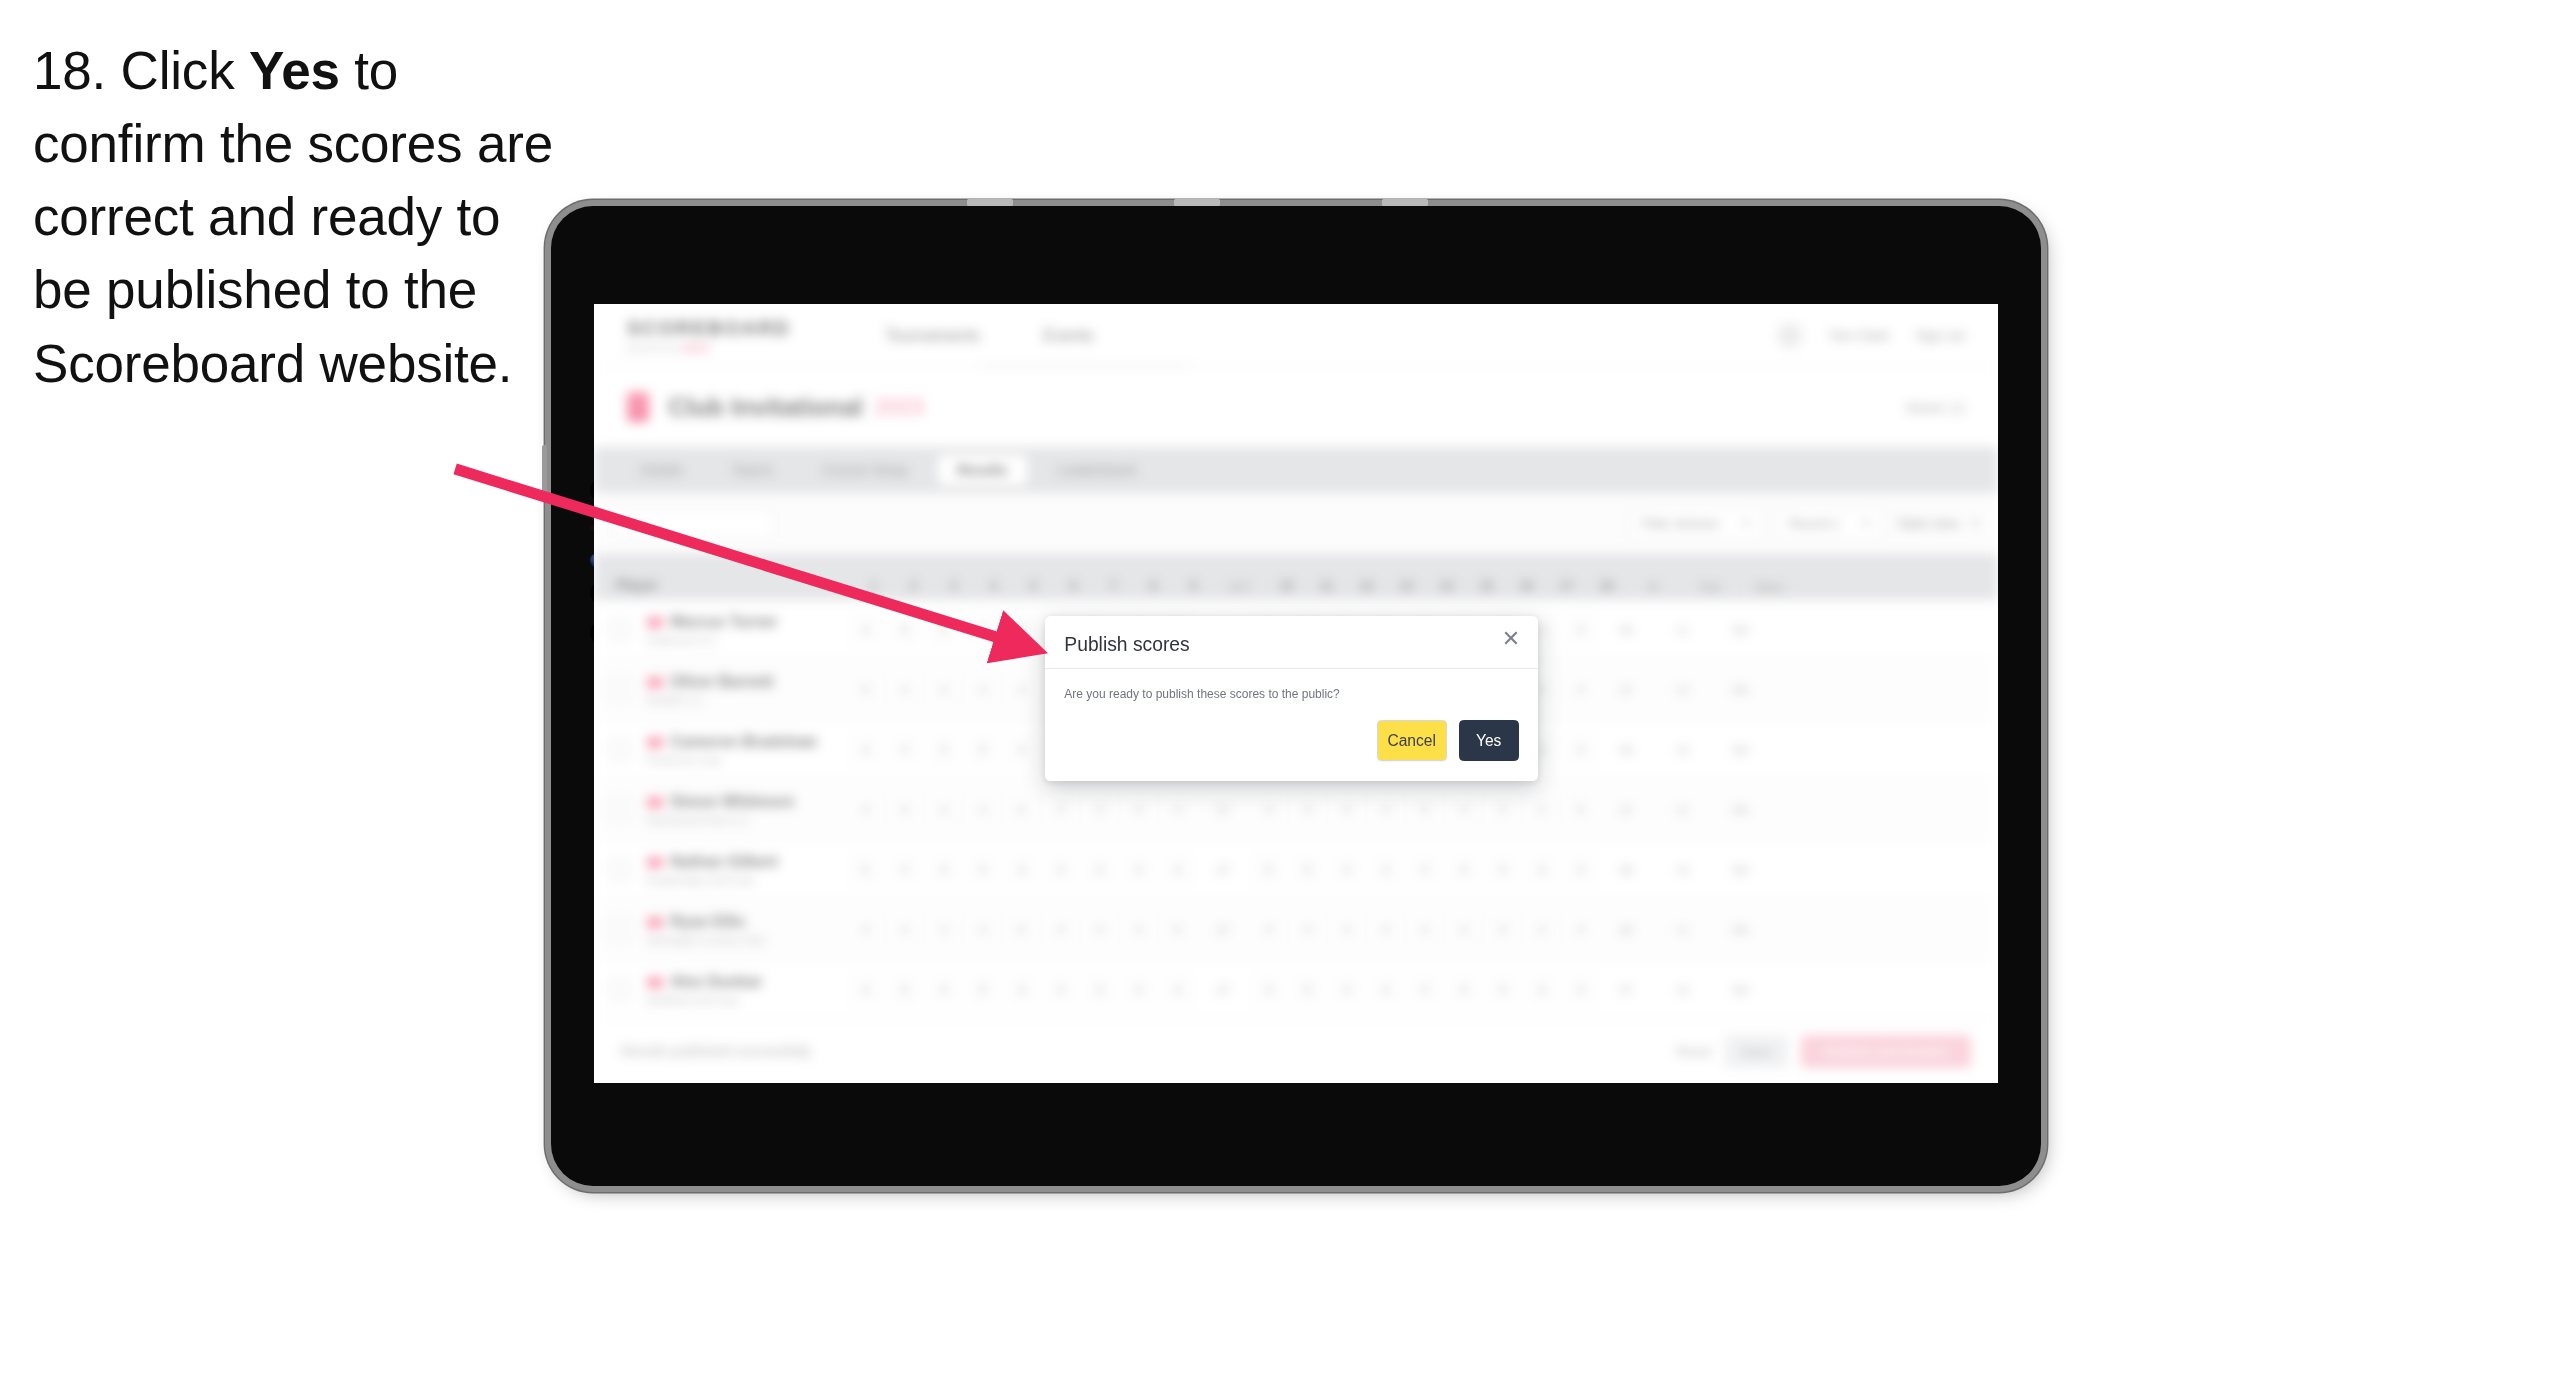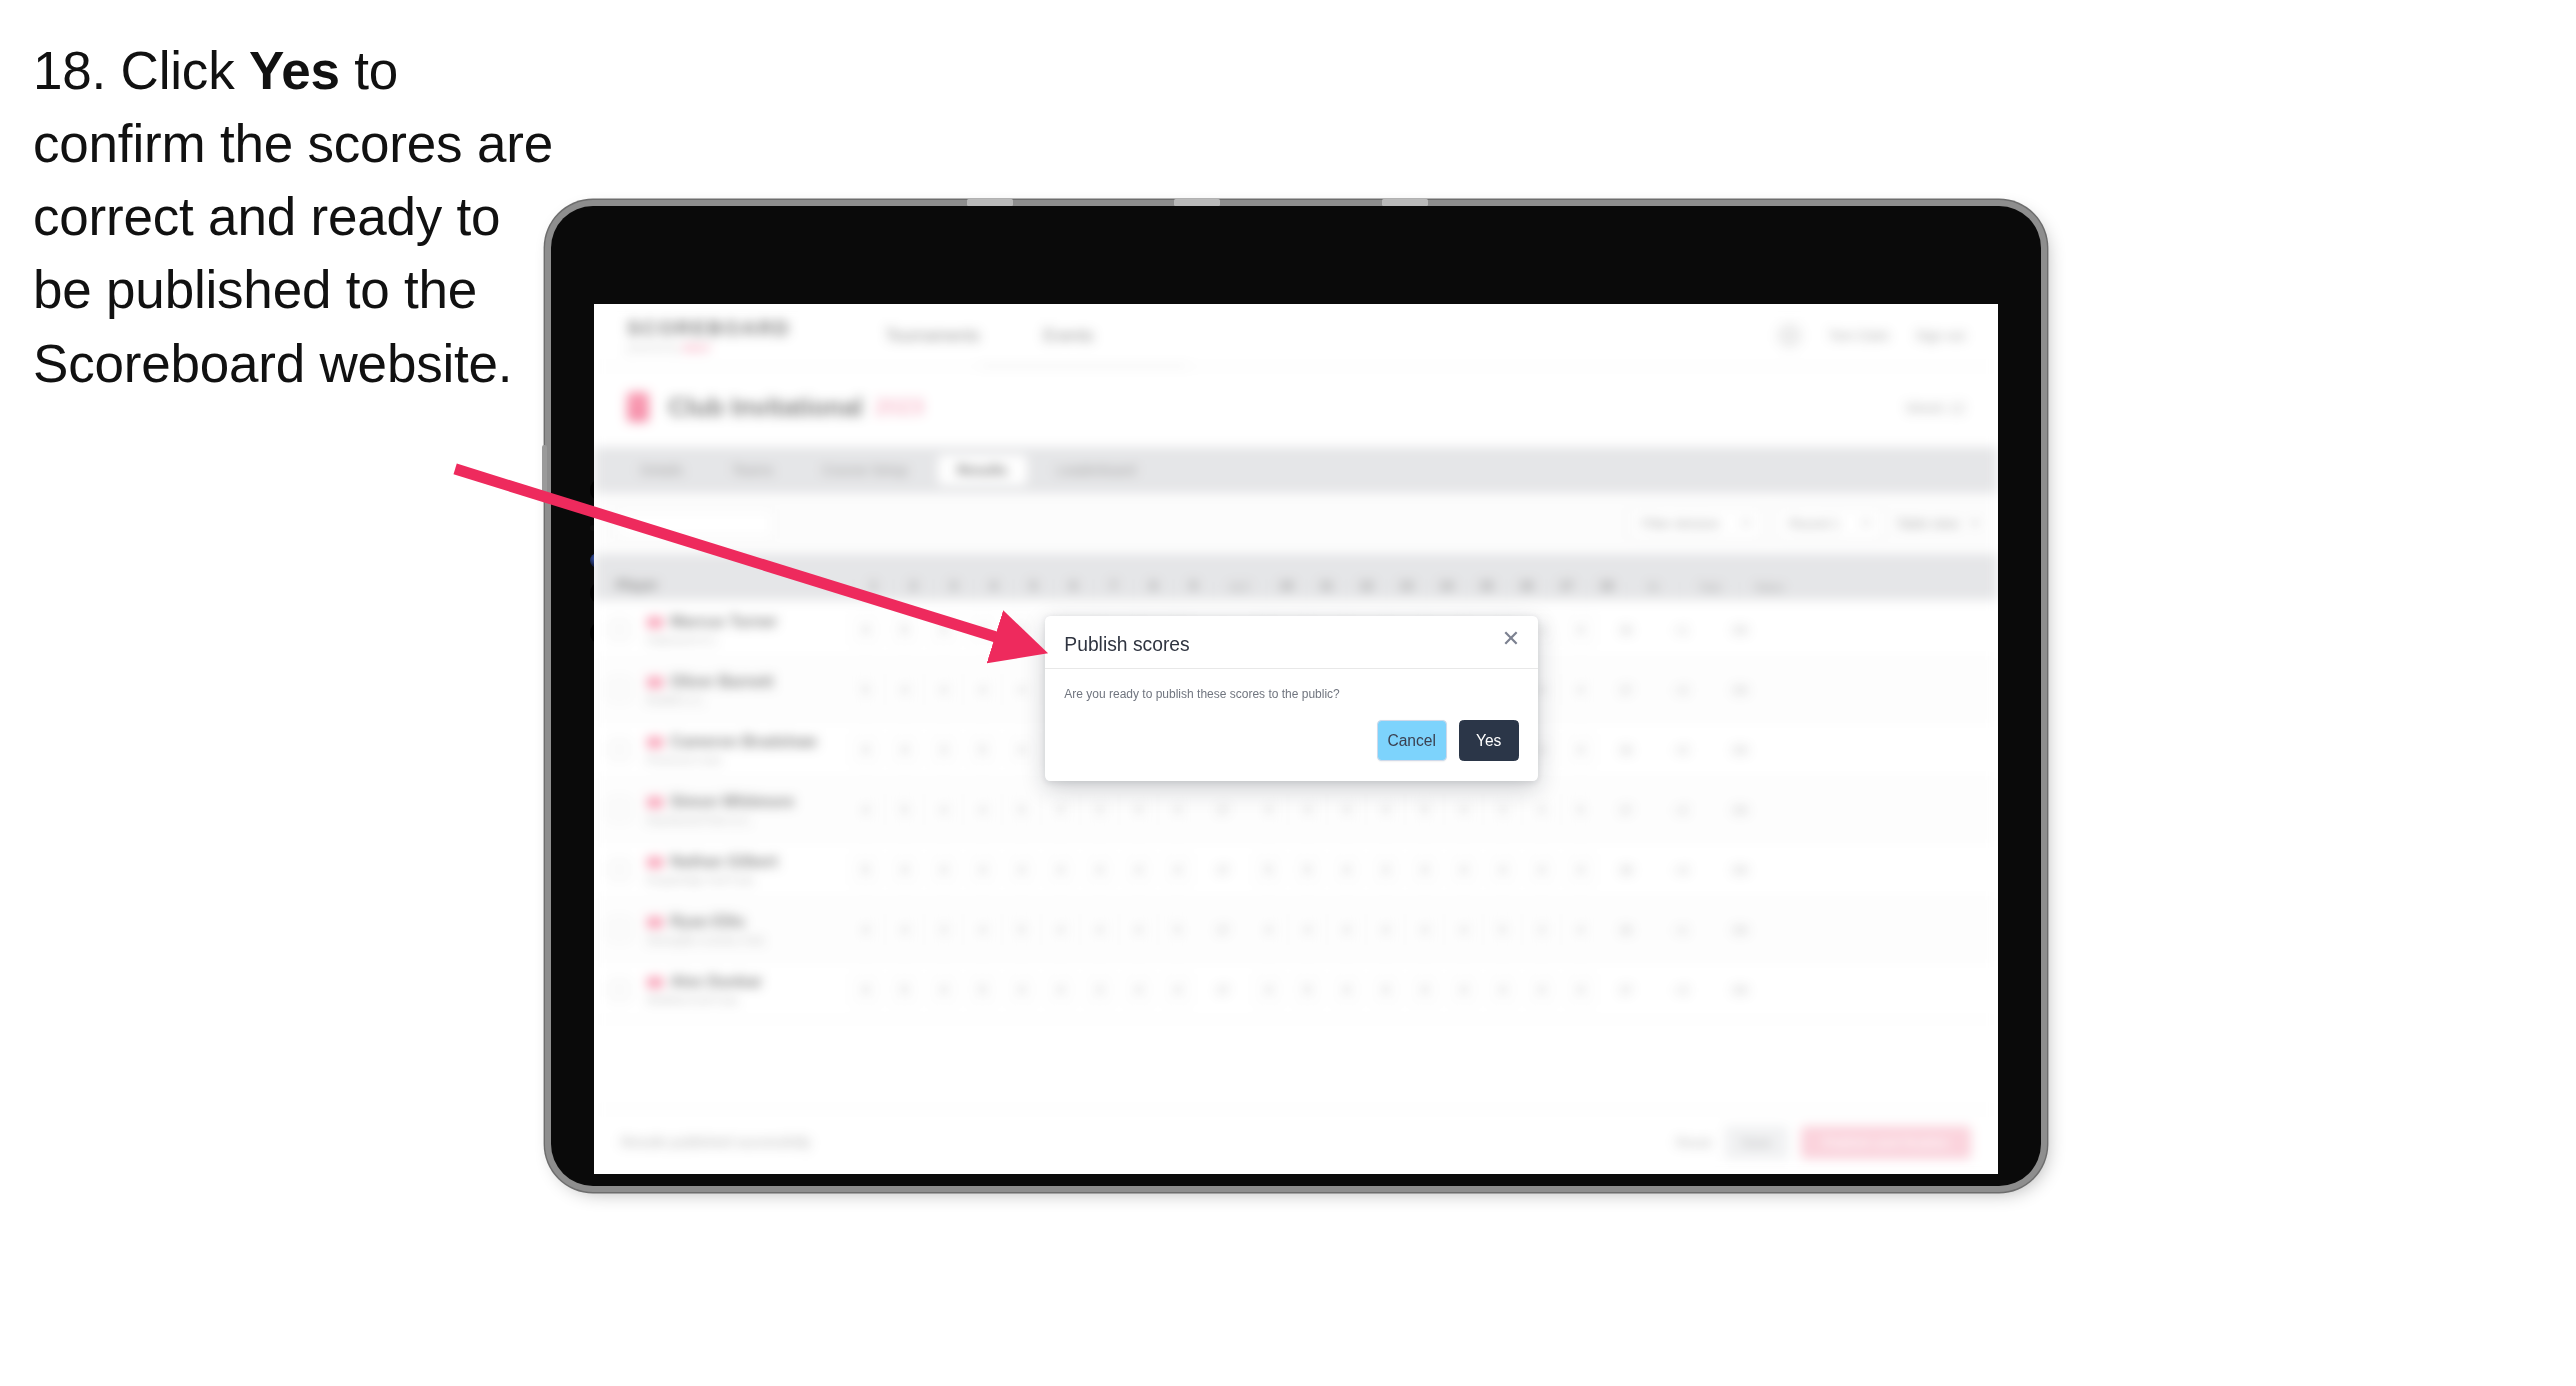--- a/index.html
+++ b/index.html
@@ -78,21 +78,21 @@
             background: radial-gradient(circle at 40% 35%, #3b5bb5 0%, #16224b 55%, #070b18 100%); }
   .cam.c4 { top: 376px; width: 19.3px; height: 22px; }
   .cam.c5 { top: 416px; width: 19.3px; height: 22px; }
 
   
   #screen {
     position: absolute;
     left: 43px;
     top: 98px;
     width: 1404px;
-    height: 870px;
+    height: 779px;
     background: #ffffff;
     overflow: hidden;
   }
   
   #app-blur {
     position: absolute;
     inset: 0;
     filter: blur(5.2px);
     opacity: 0.62;
   }
@@ -244,21 +244,21 @@
   .modal-msg { font-size: 12px; color: #70757f; }
   .modal-foot {
     padding: 13.4px 19.3px 19.3px 19.3px; display: flex; justify-content: flex-end; gap: 12px;
   }
   .m-btn {
     height: 39px; min-width: 68px; border-radius: 4.5px;
     display: flex; align-items: center; justify-content: center;
     font-size: 15.6px;
   }
   .m-btn.cancel {
-    background: #7dd3fc; color: #3b4151;
+    background: #fde047; color: #3b4151;
     border: 0.7px solid #cfd9ea;
     box-shadow: 0 0.7px 1.5px rgba(0,0,0,0.05);
   }
   .m-btn.yes {
     background: #2b3648; color: #ffffff; border: 0.7px solid #2b3648;
     min-width: 58px;
   }
 
   
   #arrow { position: absolute; left: 0; top: 0; width: 2576px; height: 1386px;

